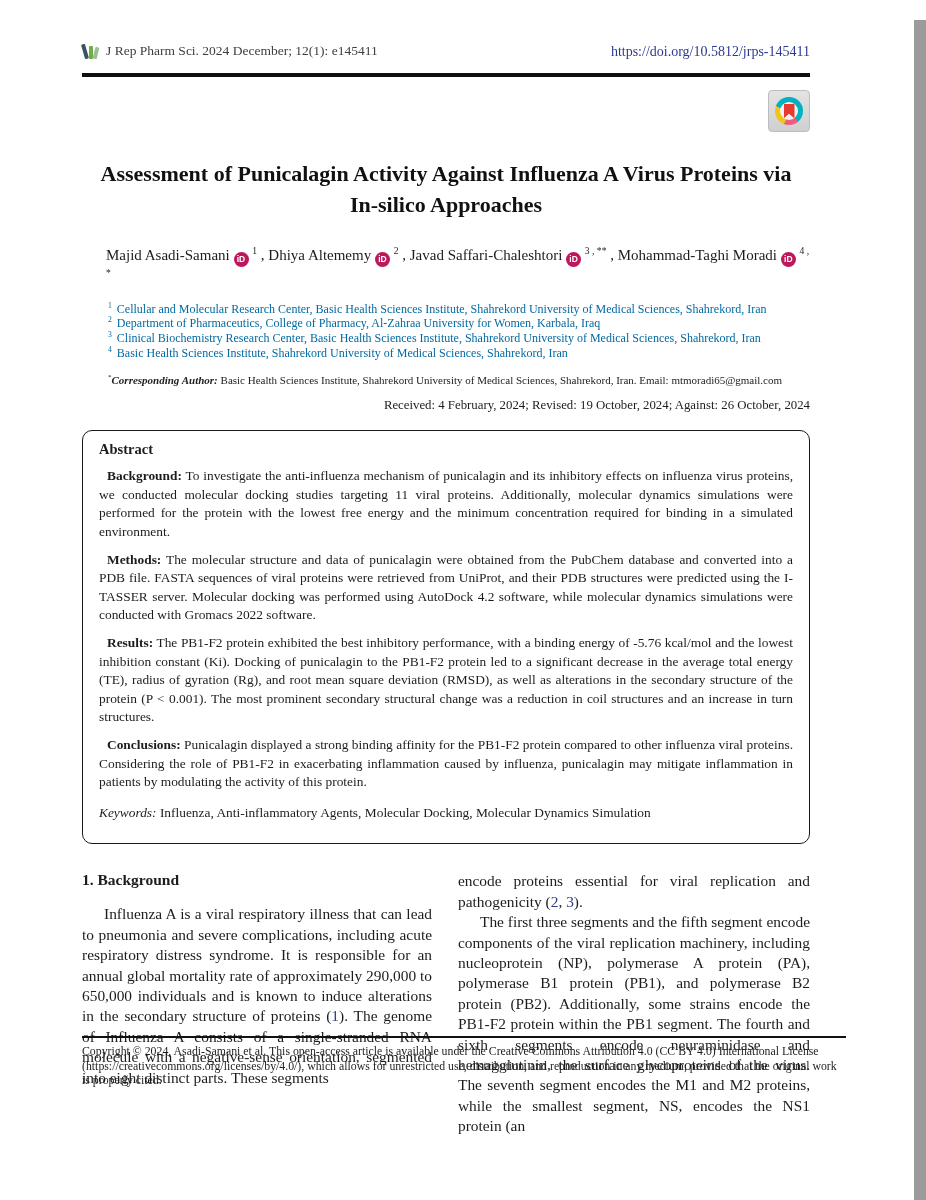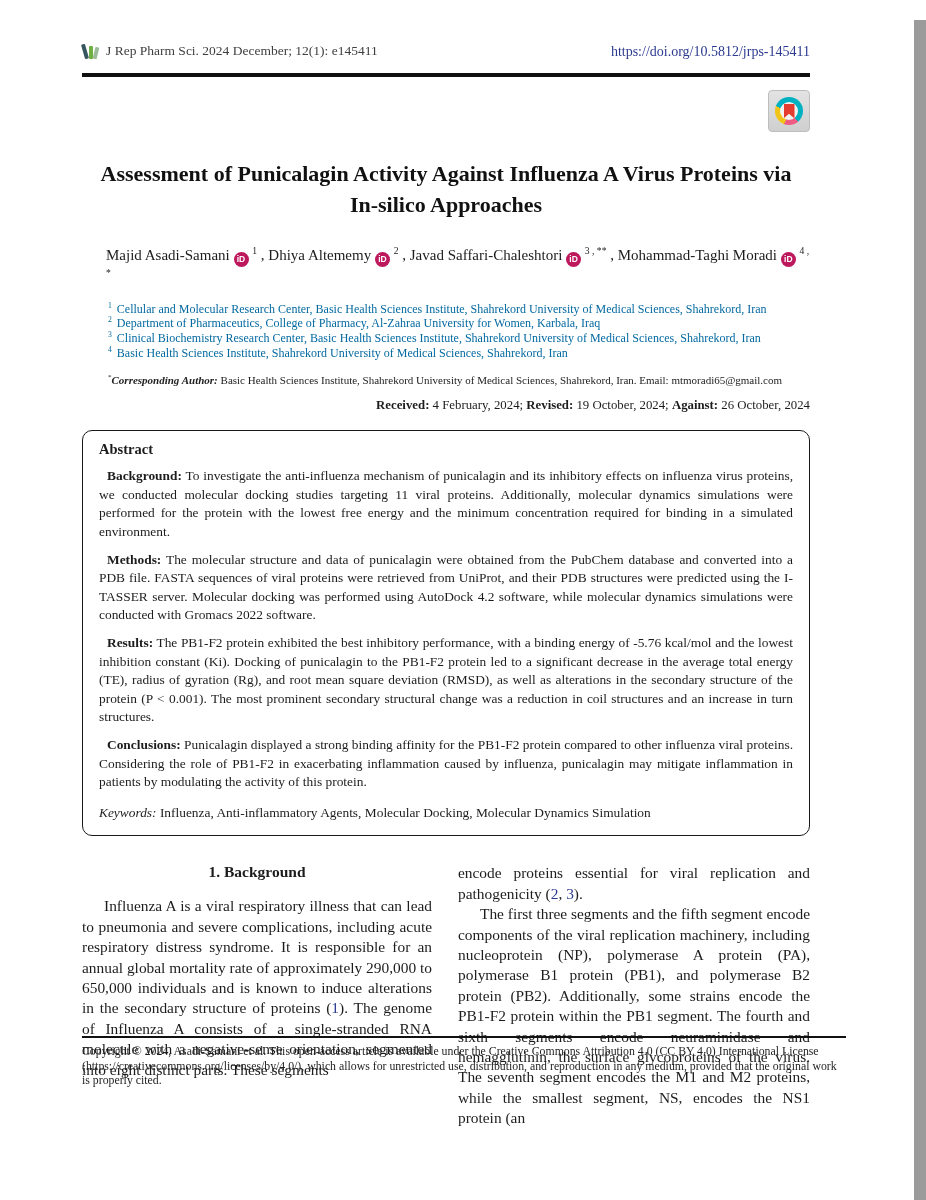--- a/index.html
+++ b/index.html
@@ -38,35 +38,35 @@
   .authors{margin:25px 0 0 24px;width:705px;font-size:15px;line-height:20px;}
   .orcid{display:inline-flex;align-items:center;justify-content:center;width:15px;height:15px;border-radius:50%;
          background:#be185d;color:#fff;font-size:8.5px;font-weight:bold;font-family:"Liberation Sans",sans-serif;
          vertical-align:-2px;cursor:pointer;}
   .sup{vertical-align:super;font-size:0.64em;line-height:0;}
   .affils{margin:15px 0 0 26px;font-size:12px;line-height:14.8px;color:#0369a1;}
   .affils .sup{margin-right:2px;}
   .corr{margin:13px 0 0 26px;font-size:11px;line-height:13.5px;color:#222;}
   .corr-label{font-weight:bold;font-style:italic;}
   .dates{margin-top:11px;text-align:right;font-size:12.8px;}
-  .dates b{font-weight:bold;}
+  .dates b{font-weight:normal;}
 
   
-  .abstract{margin-top:17px;border:1.5px solid #1a1a1a;border-radius:10px;padding:10px 16px 13px;}
+  .abstract{margin-top:17px;border:1.5px solid #1a1a1a;border-radius:10px;padding:10px 16px 21px;}
   .abstract h2{margin:0;font-size:14.5px;font-weight:bold;}
   .abs-p{margin:9px 0 0;font-size:13.4px;line-height:18.6px;text-align:justify;text-indent:8px;}
   .abs-label{font-weight:bold;}
   .keywords{margin:12px 0 0;font-size:13.4px;line-height:18.6px;}
   .kw-label{font-style:italic;}
 
   
   .columns{display:flex;gap:26px;margin-top:27px;}
   .col-l{width:350px;}
   .col-r{width:352px;}
-  .sec-heading{font-size:15.5px;font-weight:bold;margin:0;text-align:center;}
+  .sec-heading{font-size:15.5px;font-weight:bold;margin:0;}
   .body-p{font-size:15.4px;line-height:20.4px;text-align:justify;margin:0;}
   .col-l .body-p{margin-top:15px;text-indent:22px;}
   .col-r .p2{text-indent:22px;}
   .cite{color:#2b3990;text-decoration:none;cursor:pointer;}
 
   
   .footer{position:absolute;left:82px;top:1016px;width:764px;}
   .rule-thin{height:2px;background:#111;}
   .copyright{margin-top:6px;font-size:11.8px;line-height:14.6px;color:#1e1e1e;}
 </style>

